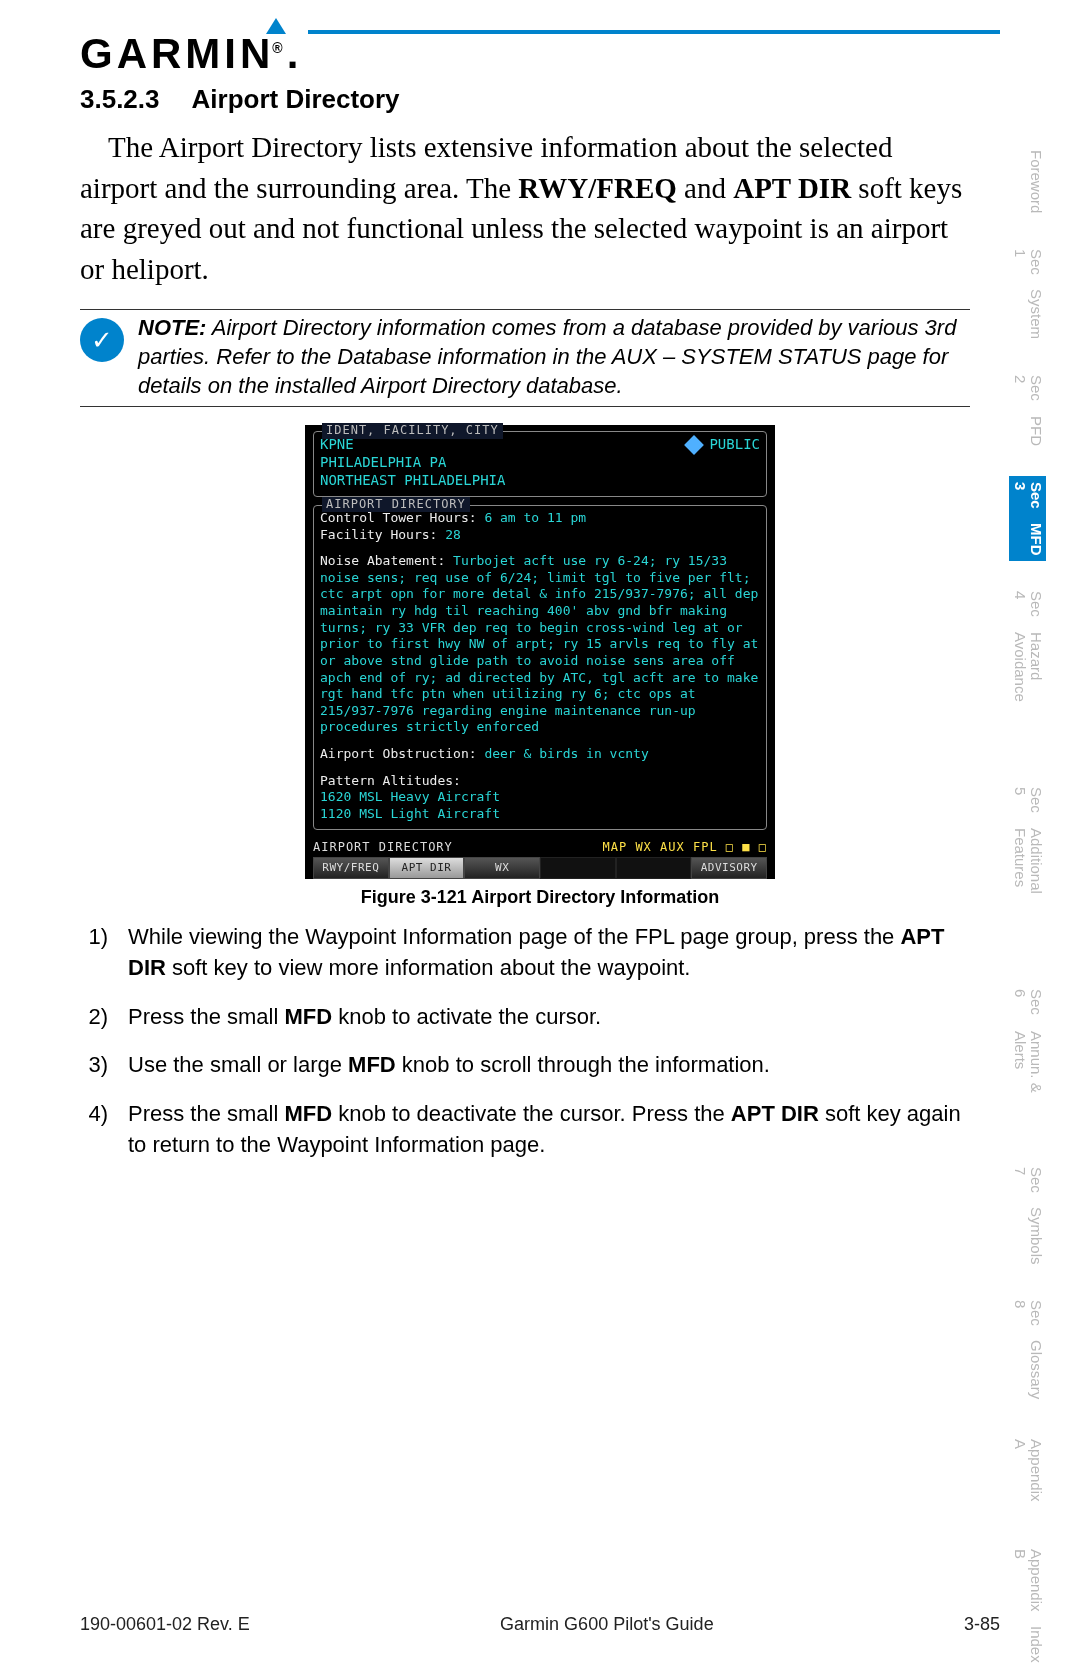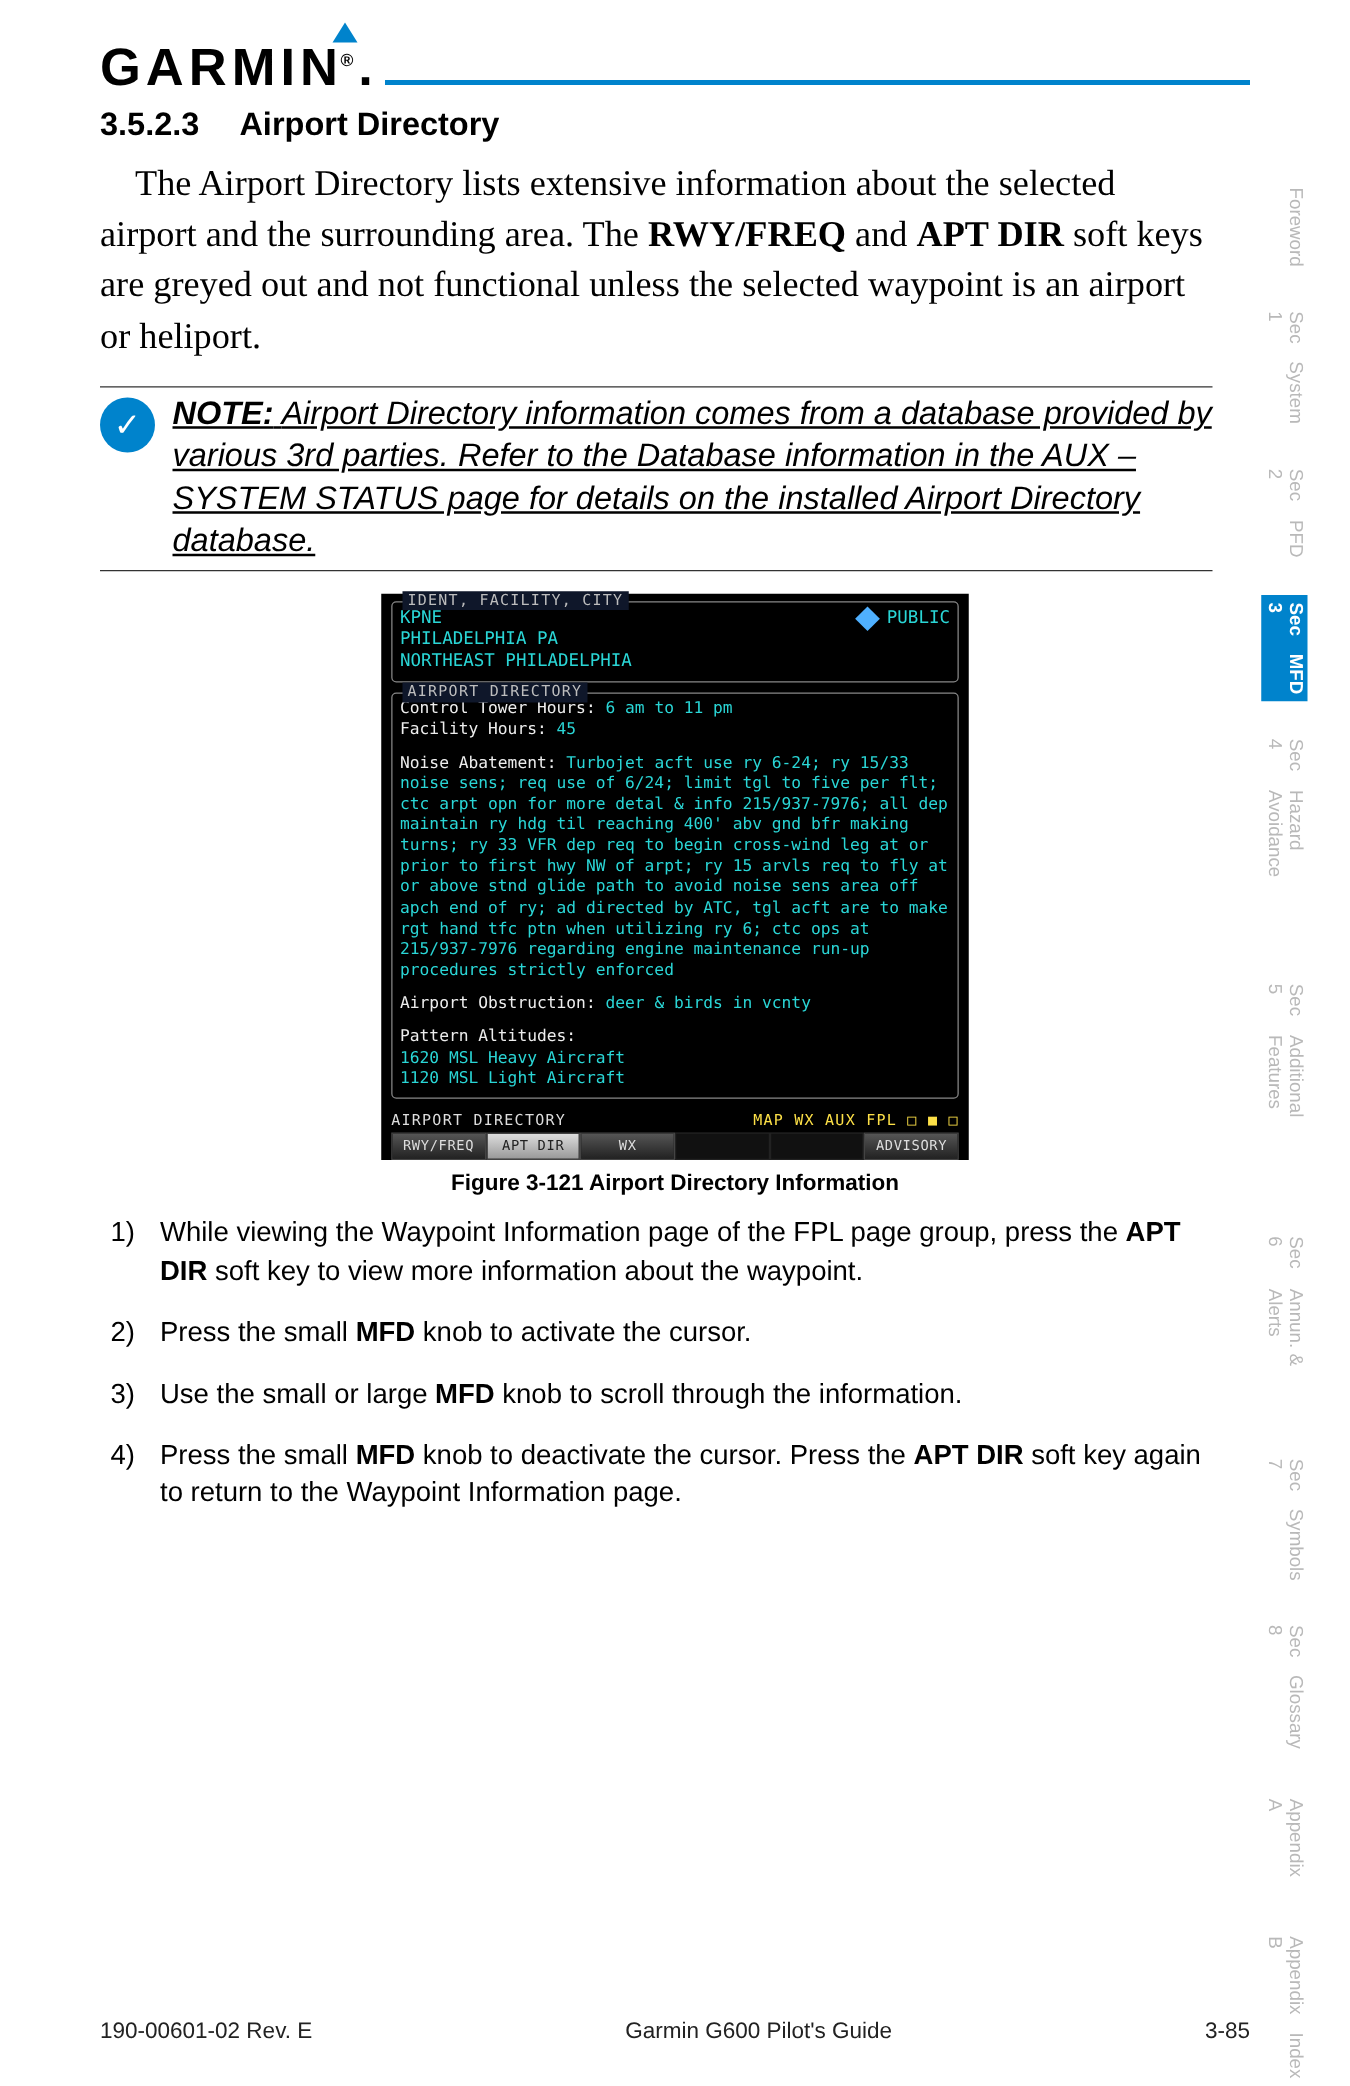--- a/index.html
+++ b/index.html
@@ -7,21 +7,20 @@
     background: #fff;
     font-family: "Myriad Pro", "Segoe UI", Arial, sans-serif;
     color: #000;
     width: 1080px;
     height: 1669px;
     position: relative;
     padding: 30px 80px 30px 80px;
   }
   .logo-row {
     display: flex;
-    align-items: flex-end;
     margin-bottom: 2px;
   }
   .garmin-logo {
     font-family: "Arial Black", Arial, sans-serif;
     font-weight: 900;
     font-size: 42px;
     letter-spacing: 4px;
     position: relative;
     padding-right: 6px;
   }
@@ -76,23 +75,22 @@
     flex: 0 0 44px; height: 44px;
     border-radius: 50%;
     background: #0083cc;
     color: #fff;
     font-size: 26px;
     display: flex; align-items: center; justify-content: center;
     margin-top: 4px;
   }
   .note-text {
     font-style: italic;
-    font-size: 26px;
+    font-size: 22px;
     line-height: 1.3;
-    text-decoration: underline;
   }
   .note-text b { font-style: italic; font-weight: 700; }
   .figure-wrap { text-align: center; margin: 6px 0 14px 0; }
   .screen {
     display: inline-block;
     width: 470px;
     background: #000;
     color: #bdbdbd;
     font-family: "Lucida Console", Consolas, monospace;
     font-size: 14px;
@@ -235,21 +233,21 @@
           <span class="scr-badge-ico"></span>
           <span>PUBLIC</span>
         </span>
       </div>
       <div class="scr-cyan">PHILADELPHIA PA</div>
       <div class="scr-cyan">NORTHEAST PHILADELPHIA</div>
     </div>
     <div class="scr-groupbox scr-small">
       <div class="scr-legend">AIRPORT DIRECTORY</div>
       <div><span class="scr-white">Control Tower Hours:</span> <span class="scr-cyan">6 am to 11 pm</span></div>
-      <div><span class="scr-white">Facility Hours:</span> <span class="scr-cyan">45</span></div>
+      <div><span class="scr-white">Facility Hours:</span> <span class="scr-cyan">28</span></div>
       <div style="height:10px"></div>
       <div><span class="scr-white">Noise Abatement:</span> <span class="scr-cyan">Turbojet acft use ry 6-24; ry 15/33 noise sens; req use of 6/24; limit tgl to five per flt; ctc arpt opn for more detal &amp; info 215/937-7976; all dep maintain ry hdg til reaching 400' abv gnd bfr making turns; ry 33 VFR dep req to begin cross-wind leg at or prior to first hwy NW of arpt; ry 15 arvls req to fly at or above stnd glide path to avoid noise sens area off apch end of ry; ad directed by ATC, tgl acft are to make rgt hand tfc ptn when utilizing ry 6; ctc ops at 215/937-7976 regarding engine maintenance run-up procedures strictly enforced</span></div>
       <div style="height:10px"></div>
       <div><span class="scr-white">Airport Obstruction:</span> <span class="scr-cyan">deer &amp; birds in vcnty</span></div>
       <div style="height:10px"></div>
       <div class="scr-white">Pattern Altitudes:</div>
       <div class="scr-cyan">1620 MSL Heavy Aircraft</div>
       <div class="scr-cyan">1120 MSL Light Aircraft</div>
     </div>
     <div class="scr-foot">

